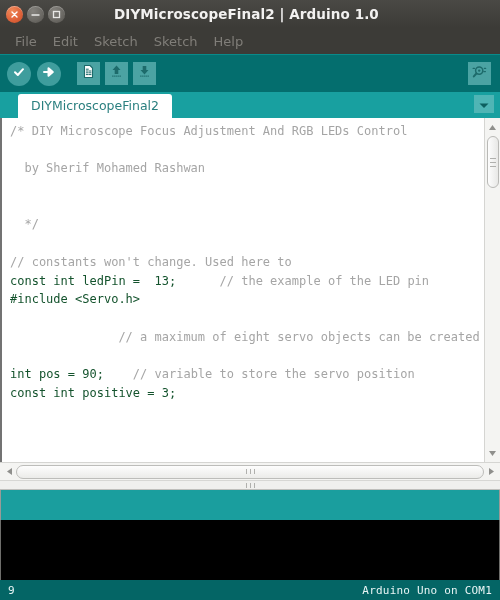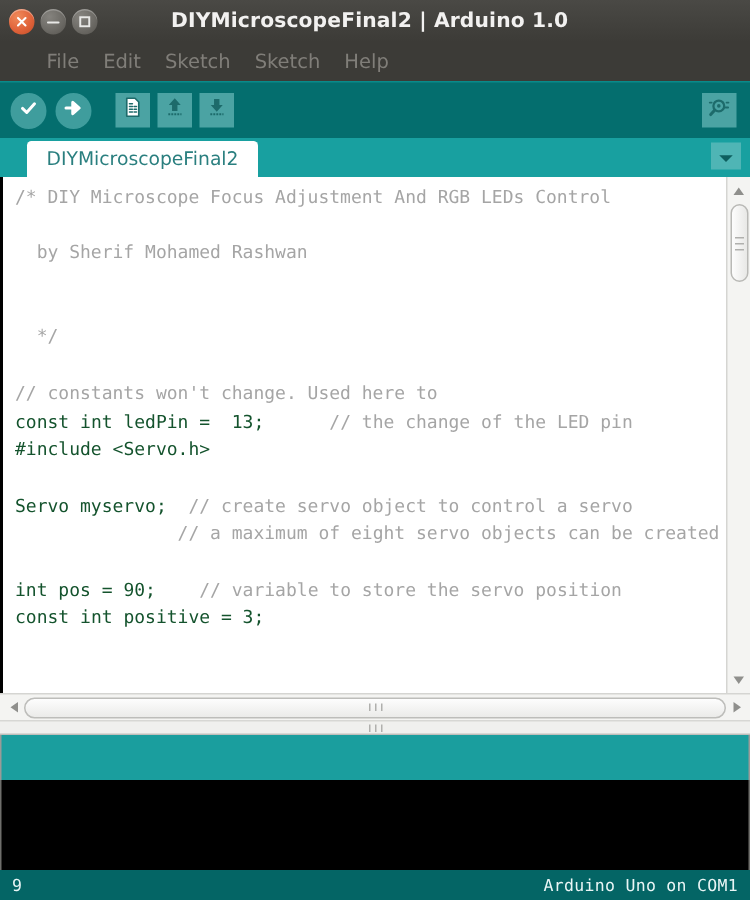--- a/index.html
+++ b/index.html
@@ -65,21 +65,20 @@
 
   
   .menubar {
     height: 26px;
     background: #3c3b37;
     display: flex;
     align-items: center;
     padding-left: 8px;
     flex: 0 0 auto;
     gap: 2px;
-    margin-left: 16px;
   }
   .menu-item {
     color: #807e79;
     font-size: 13px;
     padding: 2px 7px;
     white-space: nowrap;
     cursor: default;
   }
 
   
@@ -162,21 +161,21 @@
     position: relative;
     overflow: hidden;
     min-height: 0;
   }
   .code-area {
     flex: 1 1 auto;
     background: #ffffff;
     padding: 4px 0 0 8px;
     overflow: hidden;
     position: relative;
-    border-left: 2px solid #000000;
+    border-left: 2px solid #737373;
   }
   .code-line {
     font-family: "DejaVu Sans Mono", monospace;
     font-size: 12px;
     line-height: 18.7px;
     white-space: pre;
     color: #333333;
     height: 18.7px;
   }
   .c-comment { color: #a5a5a5; }
@@ -410,24 +409,23 @@
   <div class="editor-wrap">
     <div class="code-area" id="code-area">
         <div class="code-line"><span class="c-comment">/* DIY Microscope Focus Adjustment And RGB LEDs Control</span></div>
         <div class="code-line">&nbsp;</div>
         <div class="code-line"><span class="c-comment">  by Sherif Mohamed Rashwan</span></div>
         <div class="code-line">&nbsp;</div>
         <div class="code-line">&nbsp;</div>
         <div class="code-line"><span class="c-comment">  */</span></div>
         <div class="code-line">&nbsp;</div>
         <div class="code-line"><span class="c-comment">// constants won't change. Used here to</span></div>
-        <div class="code-line"><span class="c-plain">const </span><span class="c-keyword">int</span><span class="c-plain"> ledPin =  13;      </span><span class="c-comment">// the change of the LED pin</span></div>
+        <div class="code-line"><span class="c-plain">const </span><span class="c-keyword">int</span><span class="c-plain"> ledPin =  13;      </span><span class="c-comment">// the example of the LED pin</span></div>
         <div class="code-line"><span class="c-plain">#include &lt;</span><span class="c-keyword">Servo</span><span class="c-plain">.h&gt;</span></div>
         <div class="code-line">&nbsp;</div>
-        <div class="code-line"><span class="c-keyword">Servo</span><span class="c-plain"> myservo;  </span><span class="c-comment">// create servo object to control a servo</span></div>
         <div class="code-line"><span class="c-plain">               </span><span class="c-comment">// a maximum of eight servo objects can be created</span></div>
         <div class="code-line">&nbsp;</div>
         <div class="code-line"><span class="c-keyword">int</span><span class="c-plain"> pos = 90;    </span><span class="c-comment">// variable to store the servo position</span></div>
         <div class="code-line"><span class="c-plain">const </span><span class="c-keyword">int</span><span class="c-plain"> positive = 3;</span></div>
       </div>
     <div class="vscroll">
       <div class="vs-arrow top">
         <svg width="9" height="7" viewBox="0 0 9 7">
             <path d="M4.5,1 L8,6 L1,6 Z" fill="#8f8f8c"></path>
           </svg>

